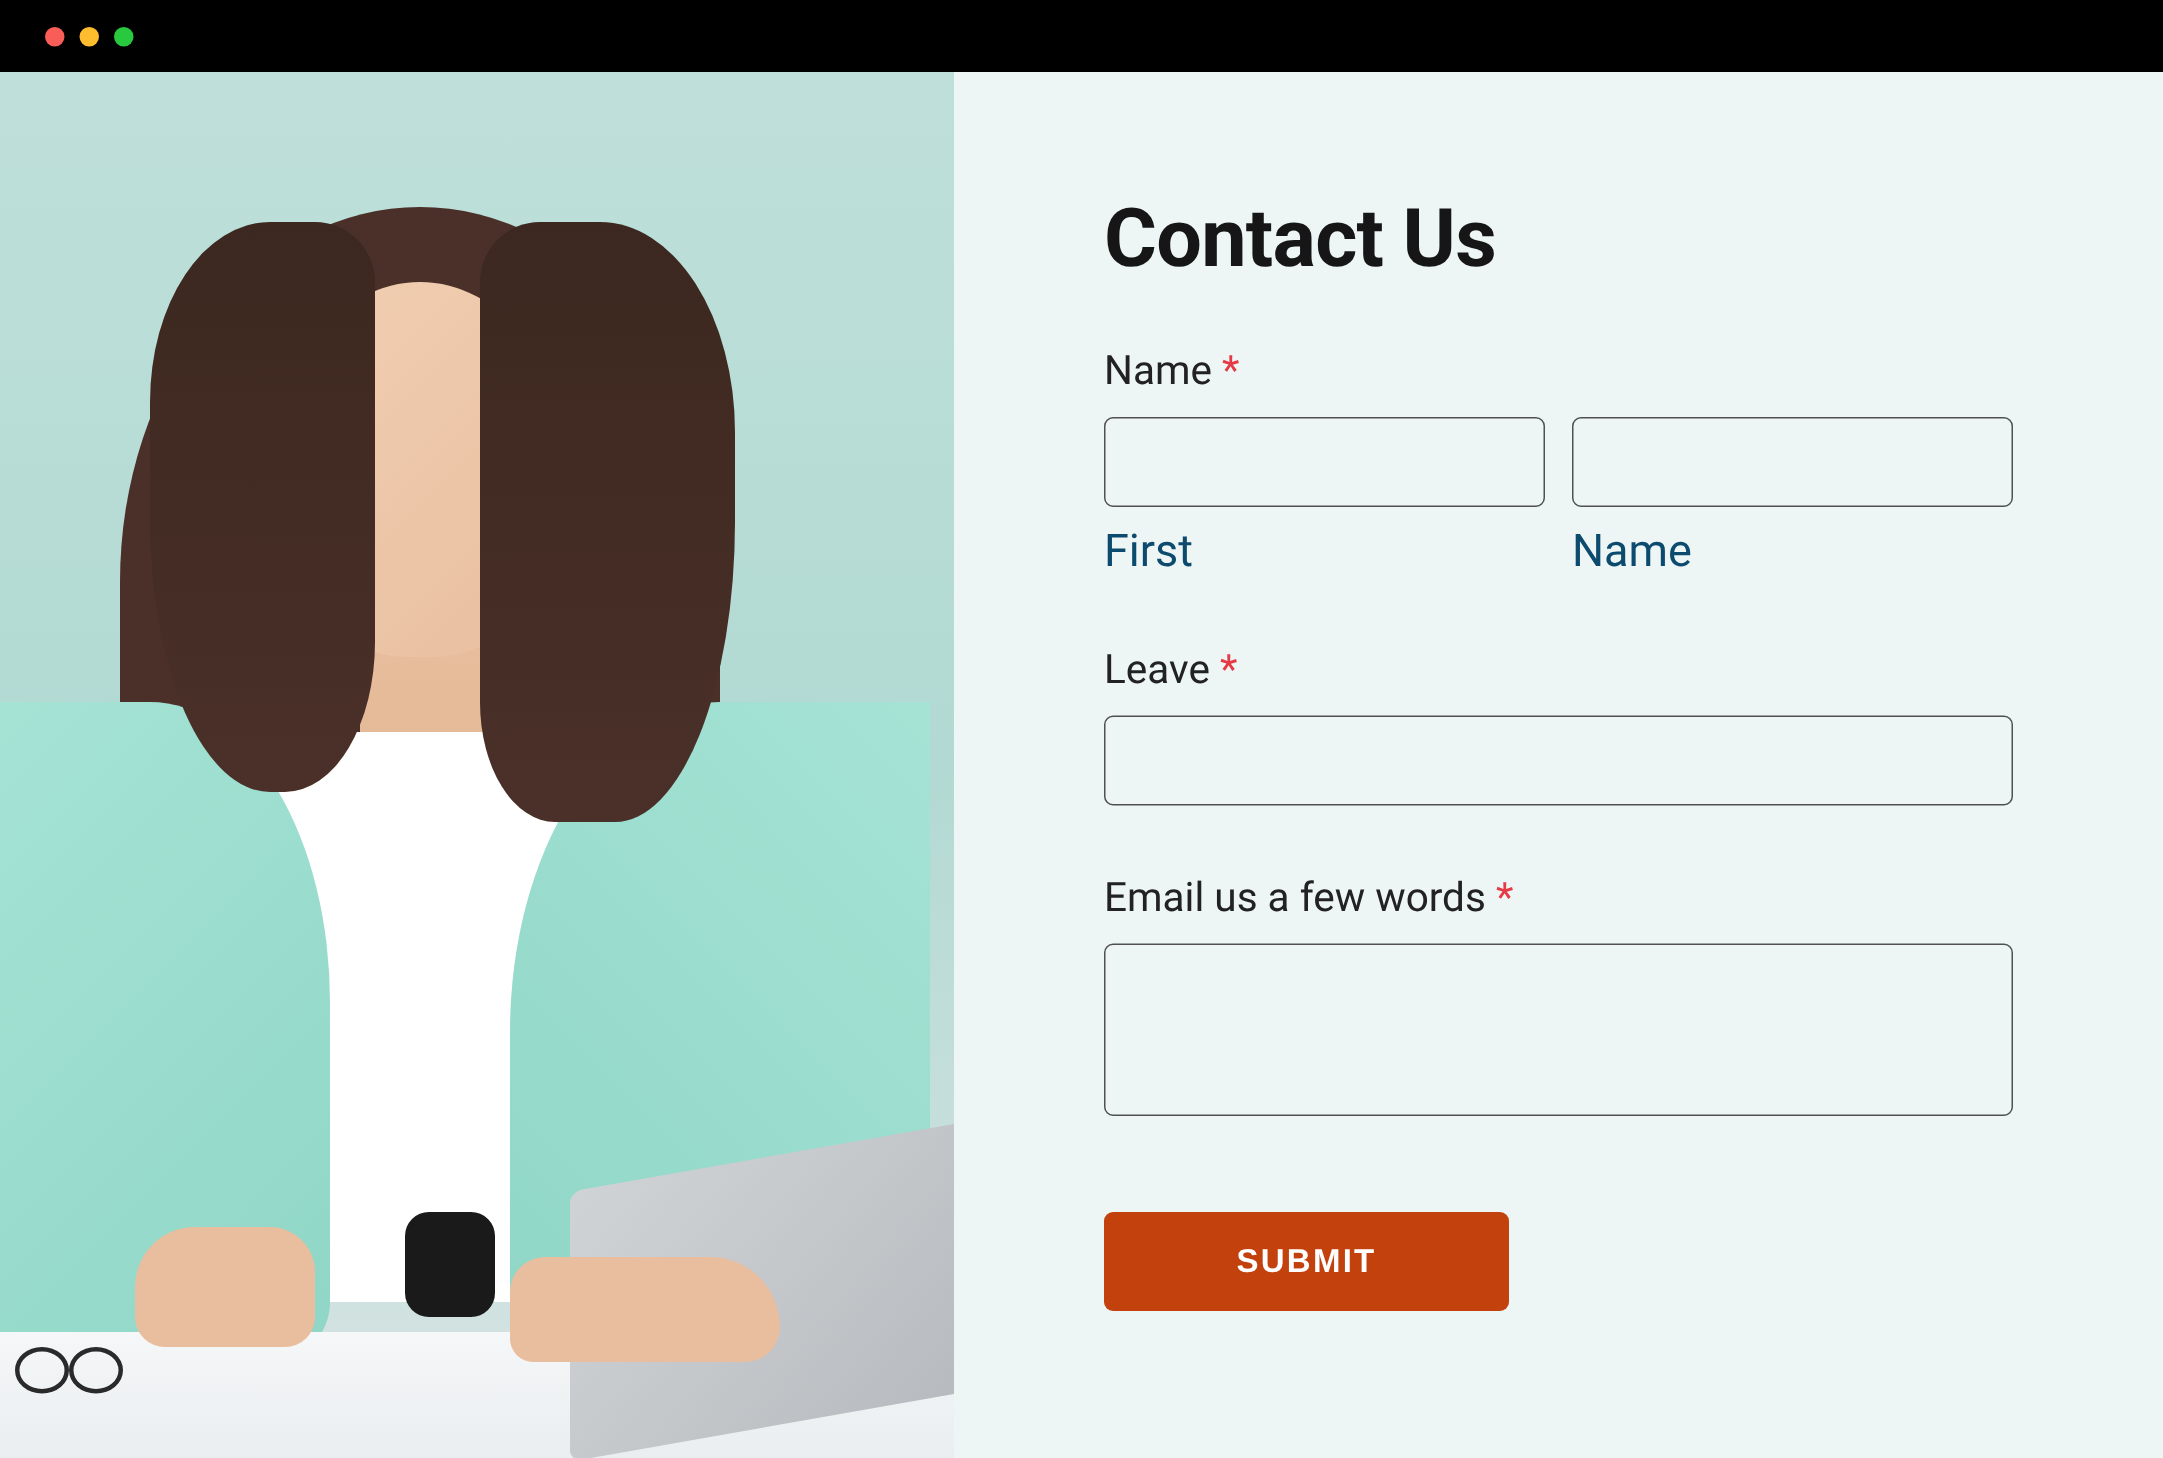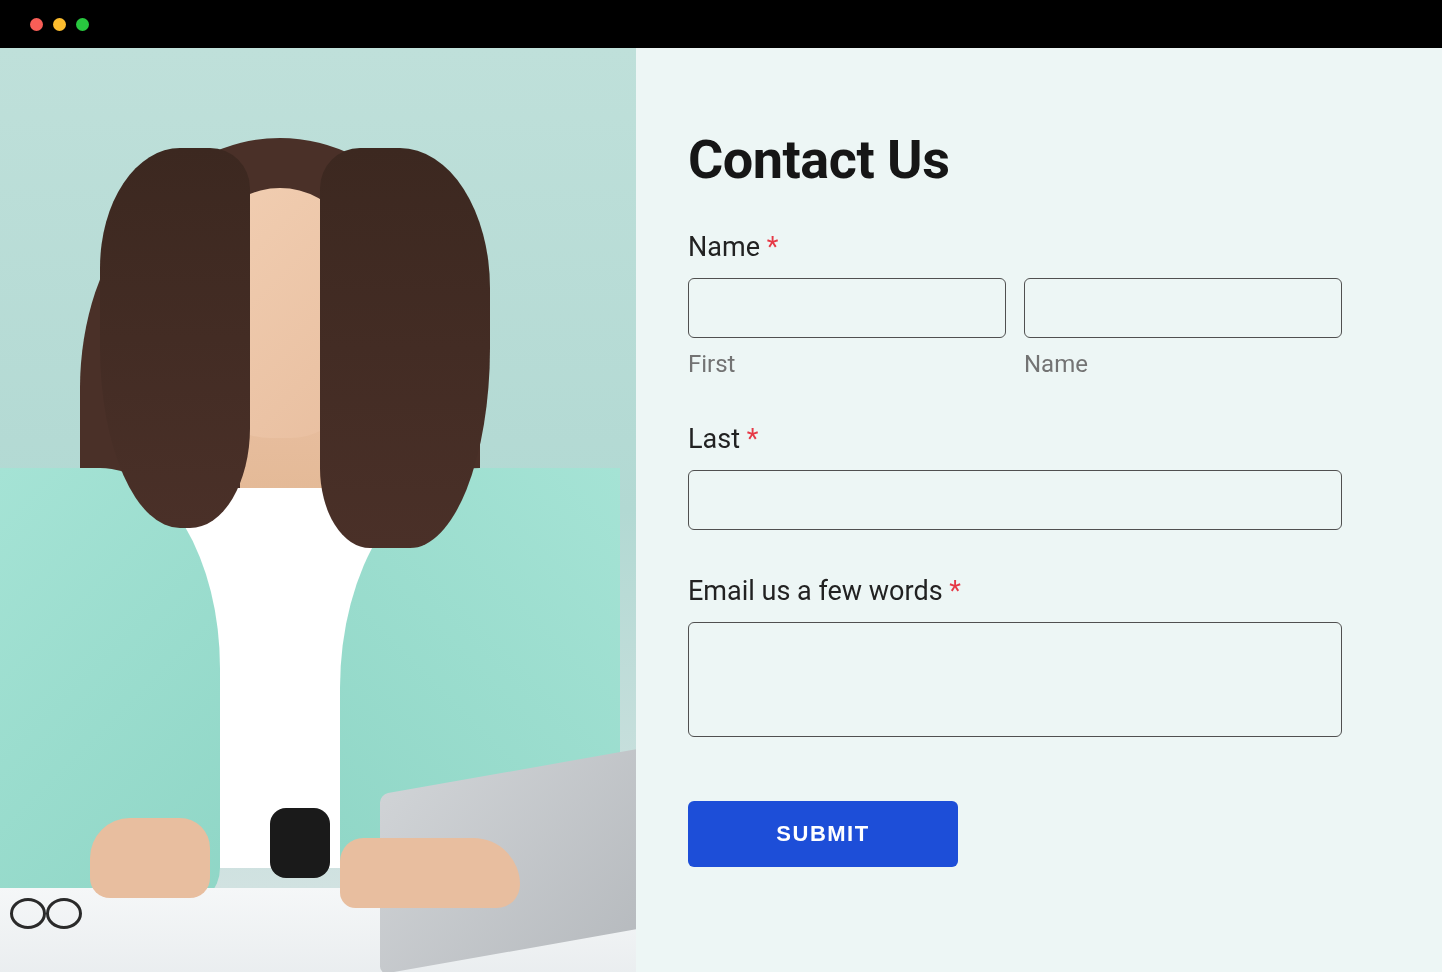--- a/index.html
+++ b/index.html
@@ -199,21 +199,21 @@
       border: 3px solid #2a2a2a;
       border-radius: 50%;
       top: 0;
     }
     .glasses:before { left: 0; }
     .glasses:after { left: 36px; }
 
     .right-panel {
       flex: 1;
       background: #edf6f5;
-      padding: 80px 100px 40px 52px;
+      padding: 80px 100px 40px 100px;
       overflow: hidden;
     }
     .form-title {
       font-size: 54px;
       font-weight: 700;
       color: #161616;
       margin-bottom: 40px;
       letter-spacing: -0.5px;
     }
     .form-group {
@@ -231,22 +231,22 @@
       color: #e63946;
     }
     .name-row {
       display: flex;
       gap: 18px;
     }
     .name-col {
       flex: 1;
     }
     .sub-label {
-      font-size: 24px;
-      color: #737373;
+      font-size: 30px;
+      color: #0c4a6e;
       margin-top: 12px;
       font-weight: 400;
     }
     input[type="text"], input[type="email"] {
       width: 100%;
       height: 60px;
       border: 1px solid #505050;
       border-radius: 6px;
       background: #edf6f5;
       font-size: 20px;
@@ -260,21 +260,21 @@
       border-radius: 6px;
       background: #edf6f5;
       font-size: 20px;
       padding: 15px 20px;
       font-family: inherit;
       resize: none;
     }
     .submit-btn {
       width: 270px;
       height: 66px;
-      background: #1d4ed8;
+      background: #c2410c;
       color: #fff;
       border: none;
       border-radius: 6px;
       font-size: 22px;
       font-weight: 700;
       letter-spacing: 1.5px;
       cursor: pointer;
       margin-top: 15px;
     }
   </style>
@@ -322,21 +322,21 @@
         </div>
         <div class="name-col">
           <input type="text" value="" style="">
           <div class="sub-label">Name</div>
         </div>
       </div>
     </div>
 
     <div class="form-group">
       <label class="form-label">
-        <span>Last </span><span class="required">*</span>
+        <span>Leave </span><span class="required">*</span>
       </label>
       <input type="email" value="" style="">
     </div>
 
     <div class="form-group">
       <label class="form-label">
         <span>Email us a few words </span><span class="required">*</span>
       </label>
       <textarea style=""></textarea>
     </div>

